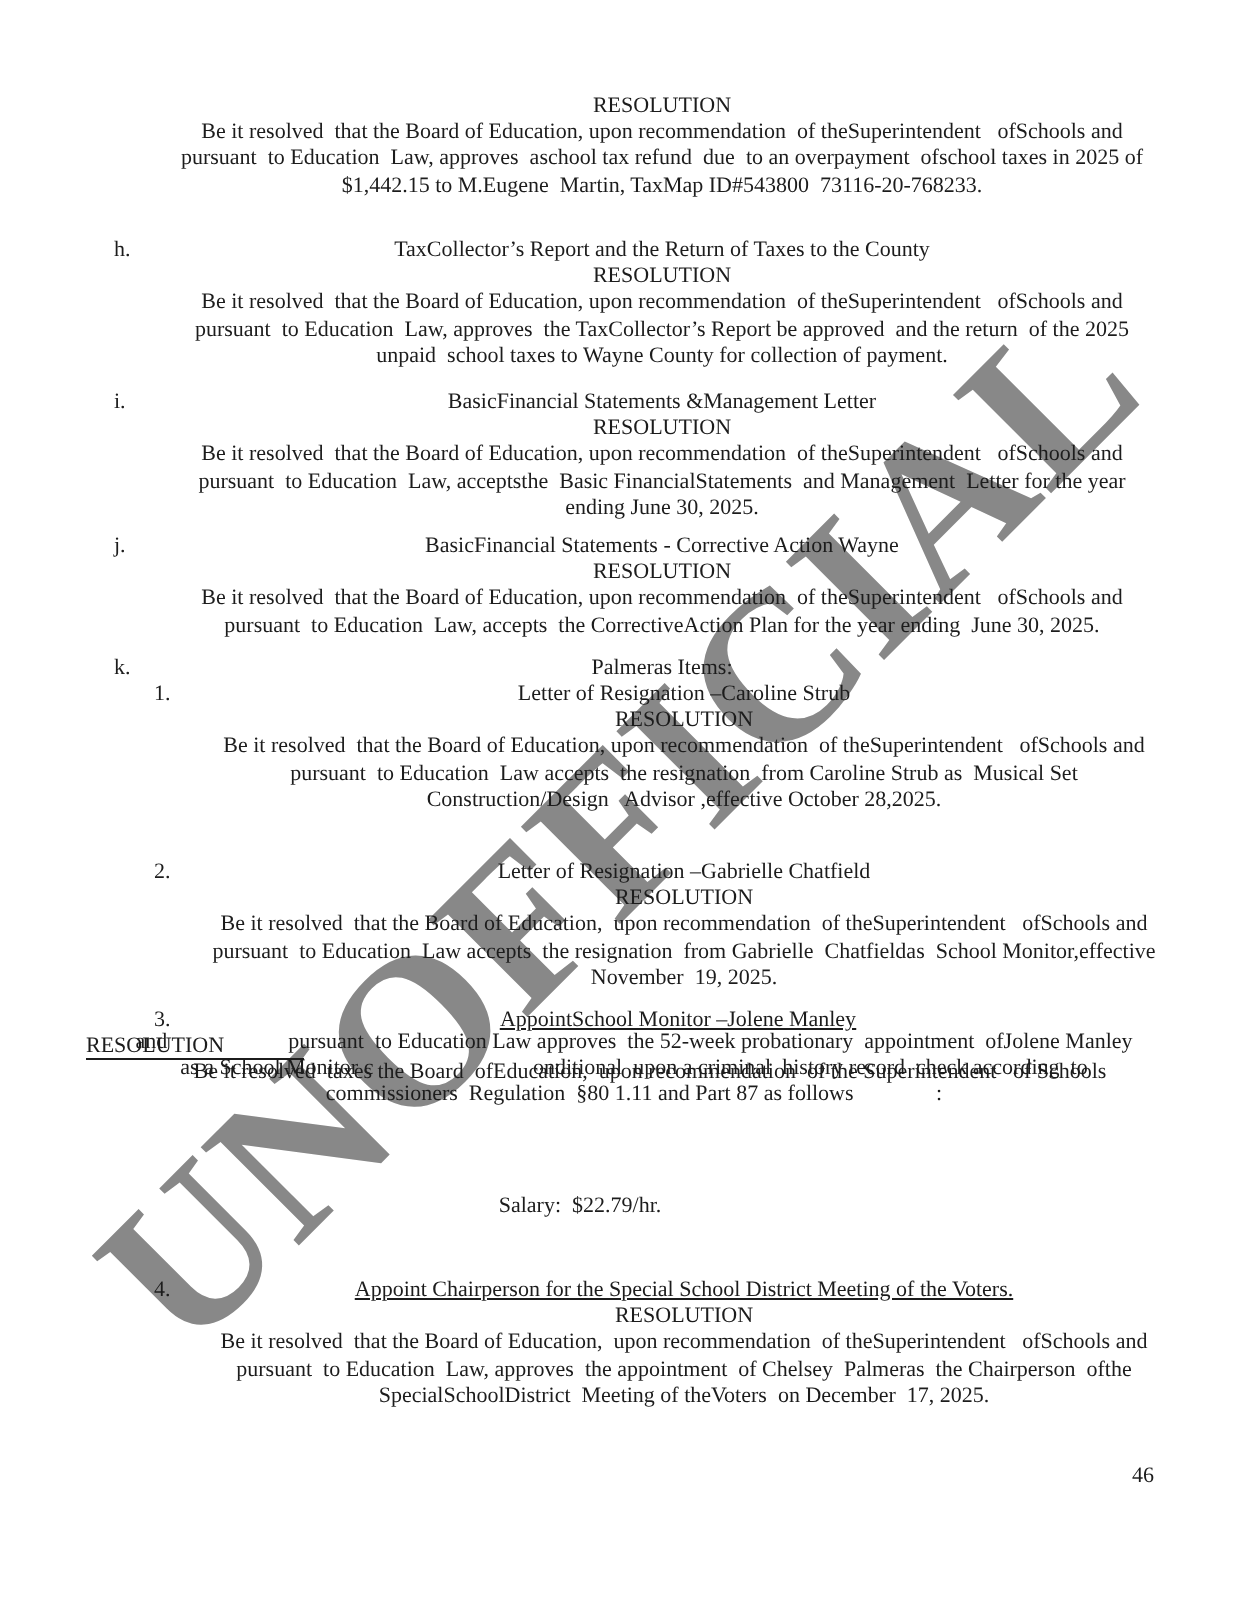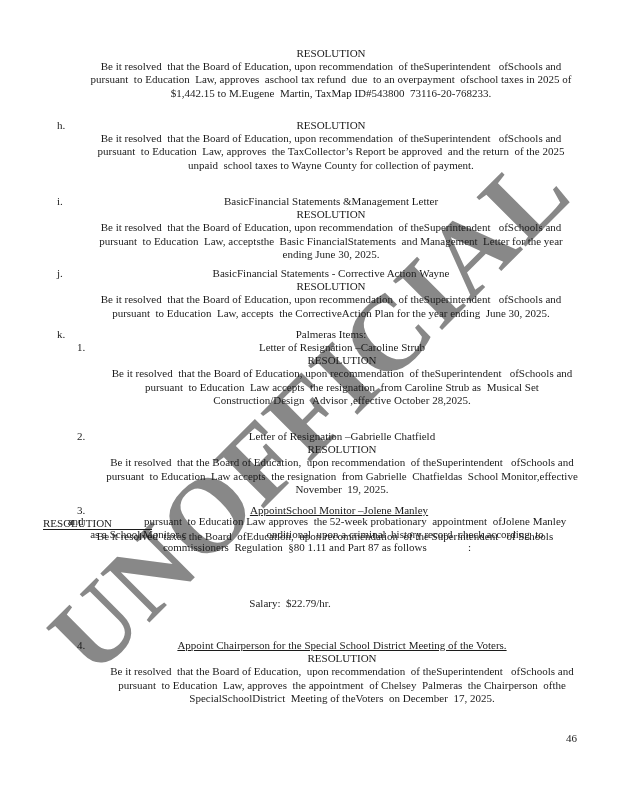--- a/index.html
+++ b/index.html
@@ -38,20 +38,21 @@
   <div class="blk" style="top:47px;left:75px;width:512px;">
     <div class="line">RESOLUTION</div>
     <div class="txt">Be it resolved  that the Board of Education, upon recommendation  of theSuperintendent   ofSchools and
 pursuant  to Education  Law, approves  aschool tax refund  due  to an overpayment  ofschool taxes in 2025 of
 $1,442.15 to M.Eugene  Martin, TaxMap ID#543800  73116-20-768233.</div>
   </div>
 
   <div class="blk lvl1" style="top:119px;">
     <span class="marker">h.</span>
     <div class="content">
+      <div class="line">TaxCollector’s Report and the Return of Taxes to the County</div>
       <div class="line">RESOLUTION</div>
       <div class="txt">Be it resolved  that the Board of Education, upon recommendation  of theSuperintendent   ofSchools and
 pursuant  to Education  Law, approves  the TaxCollector’s Report be approved  and the return  of the 2025
 unpaid  school taxes to Wayne County for collection of payment.</div>
     </div>
   </div>
 
   <div class="blk lvl1" style="top:195px;">
     <span class="marker">i.</span>
     <div class="content">

